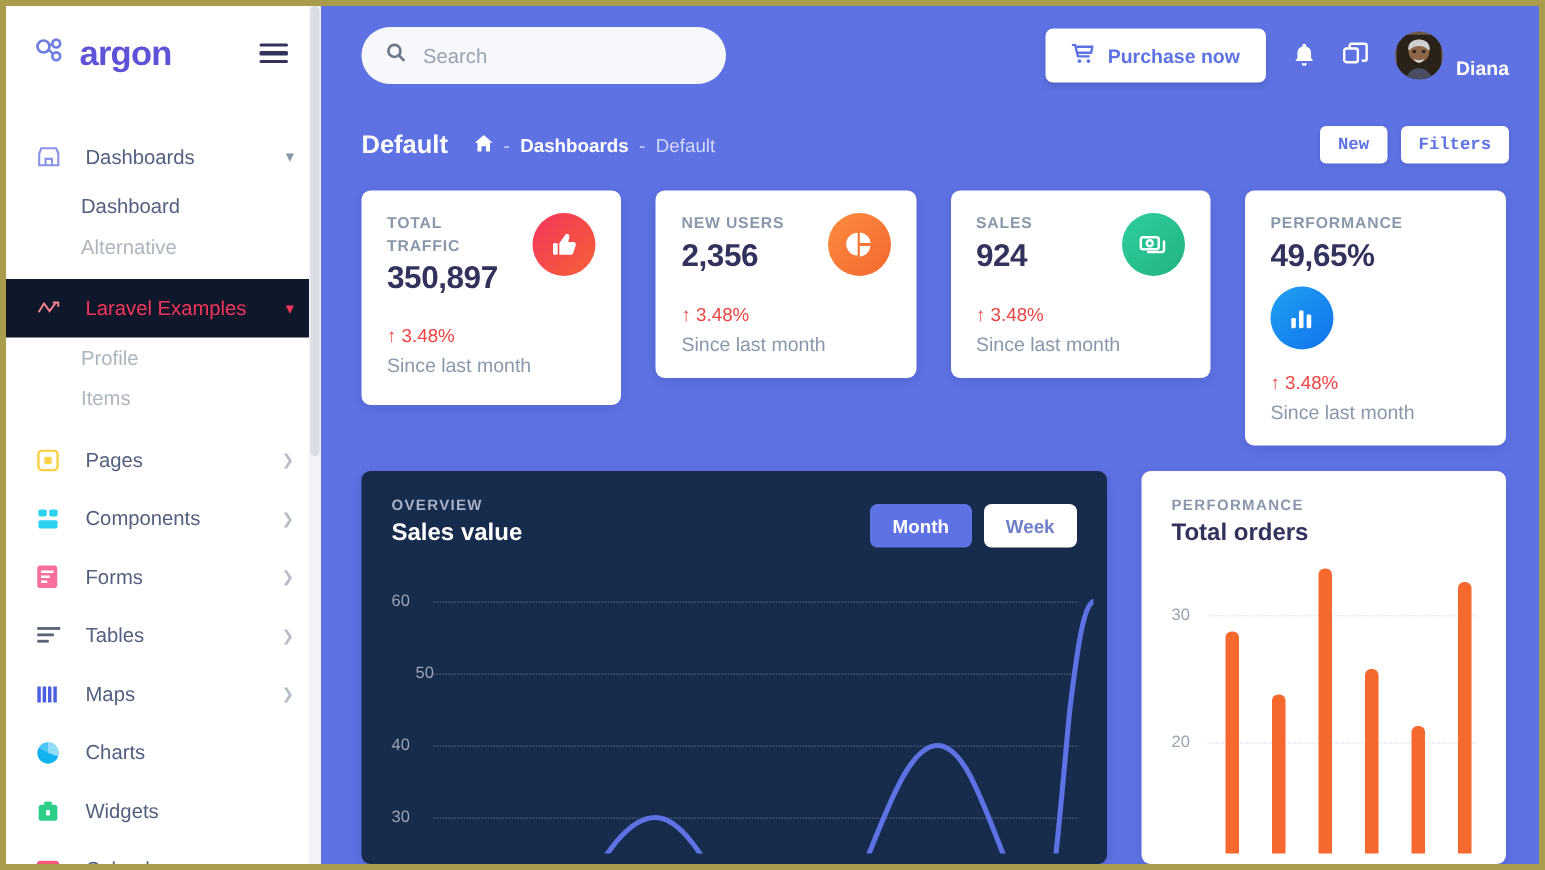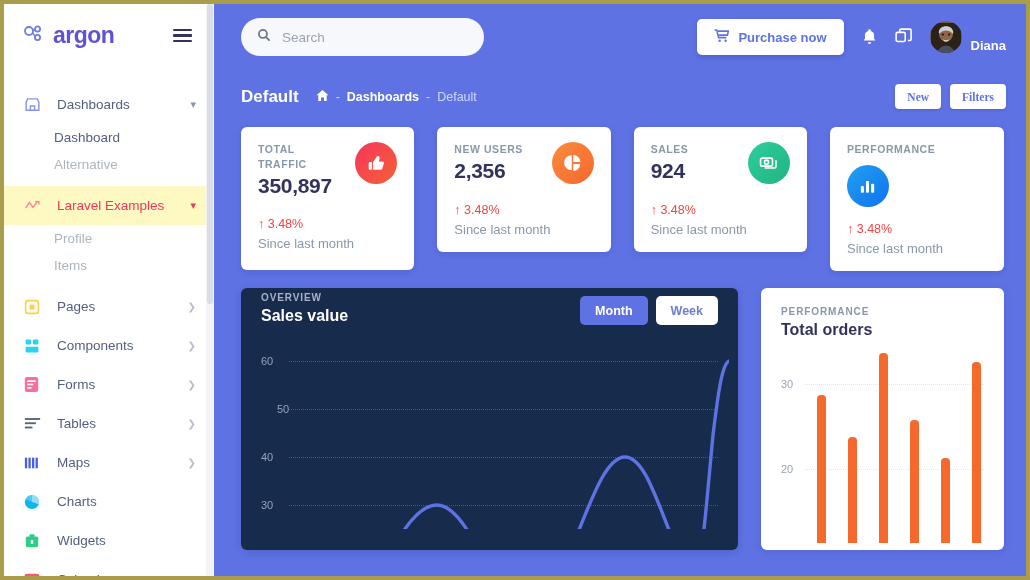--- a/index.html
+++ b/index.html
@@ -51,21 +51,21 @@
   .nav { margin-top: 26px; }
   .nav-item {
     display: flex; align-items: center;
     height: 39px; padding: 0 18px 0 20px;
     font-size: 13.5px; color: #525f7f; cursor: pointer;
     position: relative;
   }
   .nav-item .ico { width: 20px; margin-right: 13px; display:flex; align-items:center; justify-content:flex-start;}
   .nav-item .label { flex: 1; }
   .nav-item .chev { color: #b7bdc9; font-size: 10px; }
-  .nav-item.active { background: #fef9c3; color: #f5365c; }
+  .nav-item.active { background: #0f172a; color: #f5365c; }
   .nav-sub {
     display: block; padding: 6px 18px 6px 50px;
     font-size: 13.5px; cursor: pointer;
   }
   .nav-sub.strong { color: #525f7f; }
   .nav-sub.dim { color: #adb5bd; }
   .chev-down { font-size: 11px; color: #8898aa; }
   
   #main {
     position: absolute; left: 210px; top: 0;
@@ -115,21 +115,21 @@
   .crumbs { display: flex; align-items: center; gap: 7px; font-size: 12.5px; }
   .crumbs .home { color: #fff; font-size: 13px; }
   .crumbs .sep { color: #cfd5f5; }
   .crumbs a { color: #fff; text-decoration: none; font-weight: bold; cursor:pointer;}
   .crumbs .cur { color: #d2d8f7; }
   .crumb-actions { margin-left: auto; display: flex; gap: 9px; }
   .pill-btn {
     background: #fff; color: #5e72e4; border: none;
     height: 25px; border-radius: 4px; padding: 0 12px;
     font-size: 11.5px; font-weight: bold; cursor: pointer;
-    font-family: Liberation Serif, serif; box-shadow: 0 1px 3px rgba(20,20,60,.16);
+    font-family: Liberation Mono, monospace; box-shadow: 0 1px 3px rgba(20,20,60,.16);
   }
   
   #stats {
     display: flex; gap: 23px; padding: 18px 22px 0 27px;
     align-items: flex-start;
   }
   .stat-card {
     background: #fff; border-radius: 6px;
     padding: 15px 17px 15px 17px;
     box-shadow: 0 2px 7px rgba(18,18,60,.12);
@@ -158,21 +158,21 @@
   .stat-icon.green { background: linear-gradient(135deg,#2dcea0,#22b37f); }
   .stat-icon.blue { background: linear-gradient(135deg,#1fa2f0,#1171ef); margin-top: 8px;}
   .stat-foot { margin-top: 19px; font-size: 12.5px; }
   .stat-delta { color: #ef4444; font-weight: normal; }
   .stat-delta .arrow { font-weight: bold; }
   .stat-since { color: #8898aa; display: block; margin-top: 5px; font-size: 13px;}
   
   #charts { display: flex; gap: 23px; padding: 17px 22px 0 27px; align-items: flex-start;}
   .chart-card-dark {
     background: #172b4d; border-radius: 6px;
-    flex: 1; padding: 4px 20px 0 20px; height: 262px;
+    flex: 1; padding: 18px 20px 0 20px; height: 262px;
     box-shadow: 0 2px 8px rgba(18,18,60,.16);
     position: relative; overflow: hidden;
   }
   .chart-card-light {
     background: #fff; border-radius: 6px;
     flex: 0 0 243px; padding: 18px 20px 0 20px; height: 262px;
     box-shadow: 0 2px 8px rgba(18,18,60,.12);
     position: relative; overflow: hidden;
   }
   .chart-head { display: flex; align-items: flex-start; }
@@ -508,20 +508,21 @@
             <span>3.48%</span>
           </span>
           <span class="stat-since">Since last month</span>
         </div>
       </div>
 
       <div class="stat-card narrow">
         <div class="stat-top wrap">
           <div class="stat-texts" style="flex:1 0 100%">
             <div class="stat-label">PERFORMANCE</div>
+            <div class="stat-value">49,65%</div>
           </div>
           <span class="stat-icon blue">
             <svg width="19" height="19" viewBox="0 0 20 20" fill="#fff">
               <rect x="3" y="9.4" width="3.2" height="7.2" rx="1"></rect>
               <rect x="8.4" y="4.2" width="3.2" height="12.4" rx="1"></rect>
               <rect x="13.8" y="7" width="3.2" height="9.6" rx="1"></rect>
             </svg>
           </span>
         </div>
         <div class="stat-foot" style="margin-top:15px">

